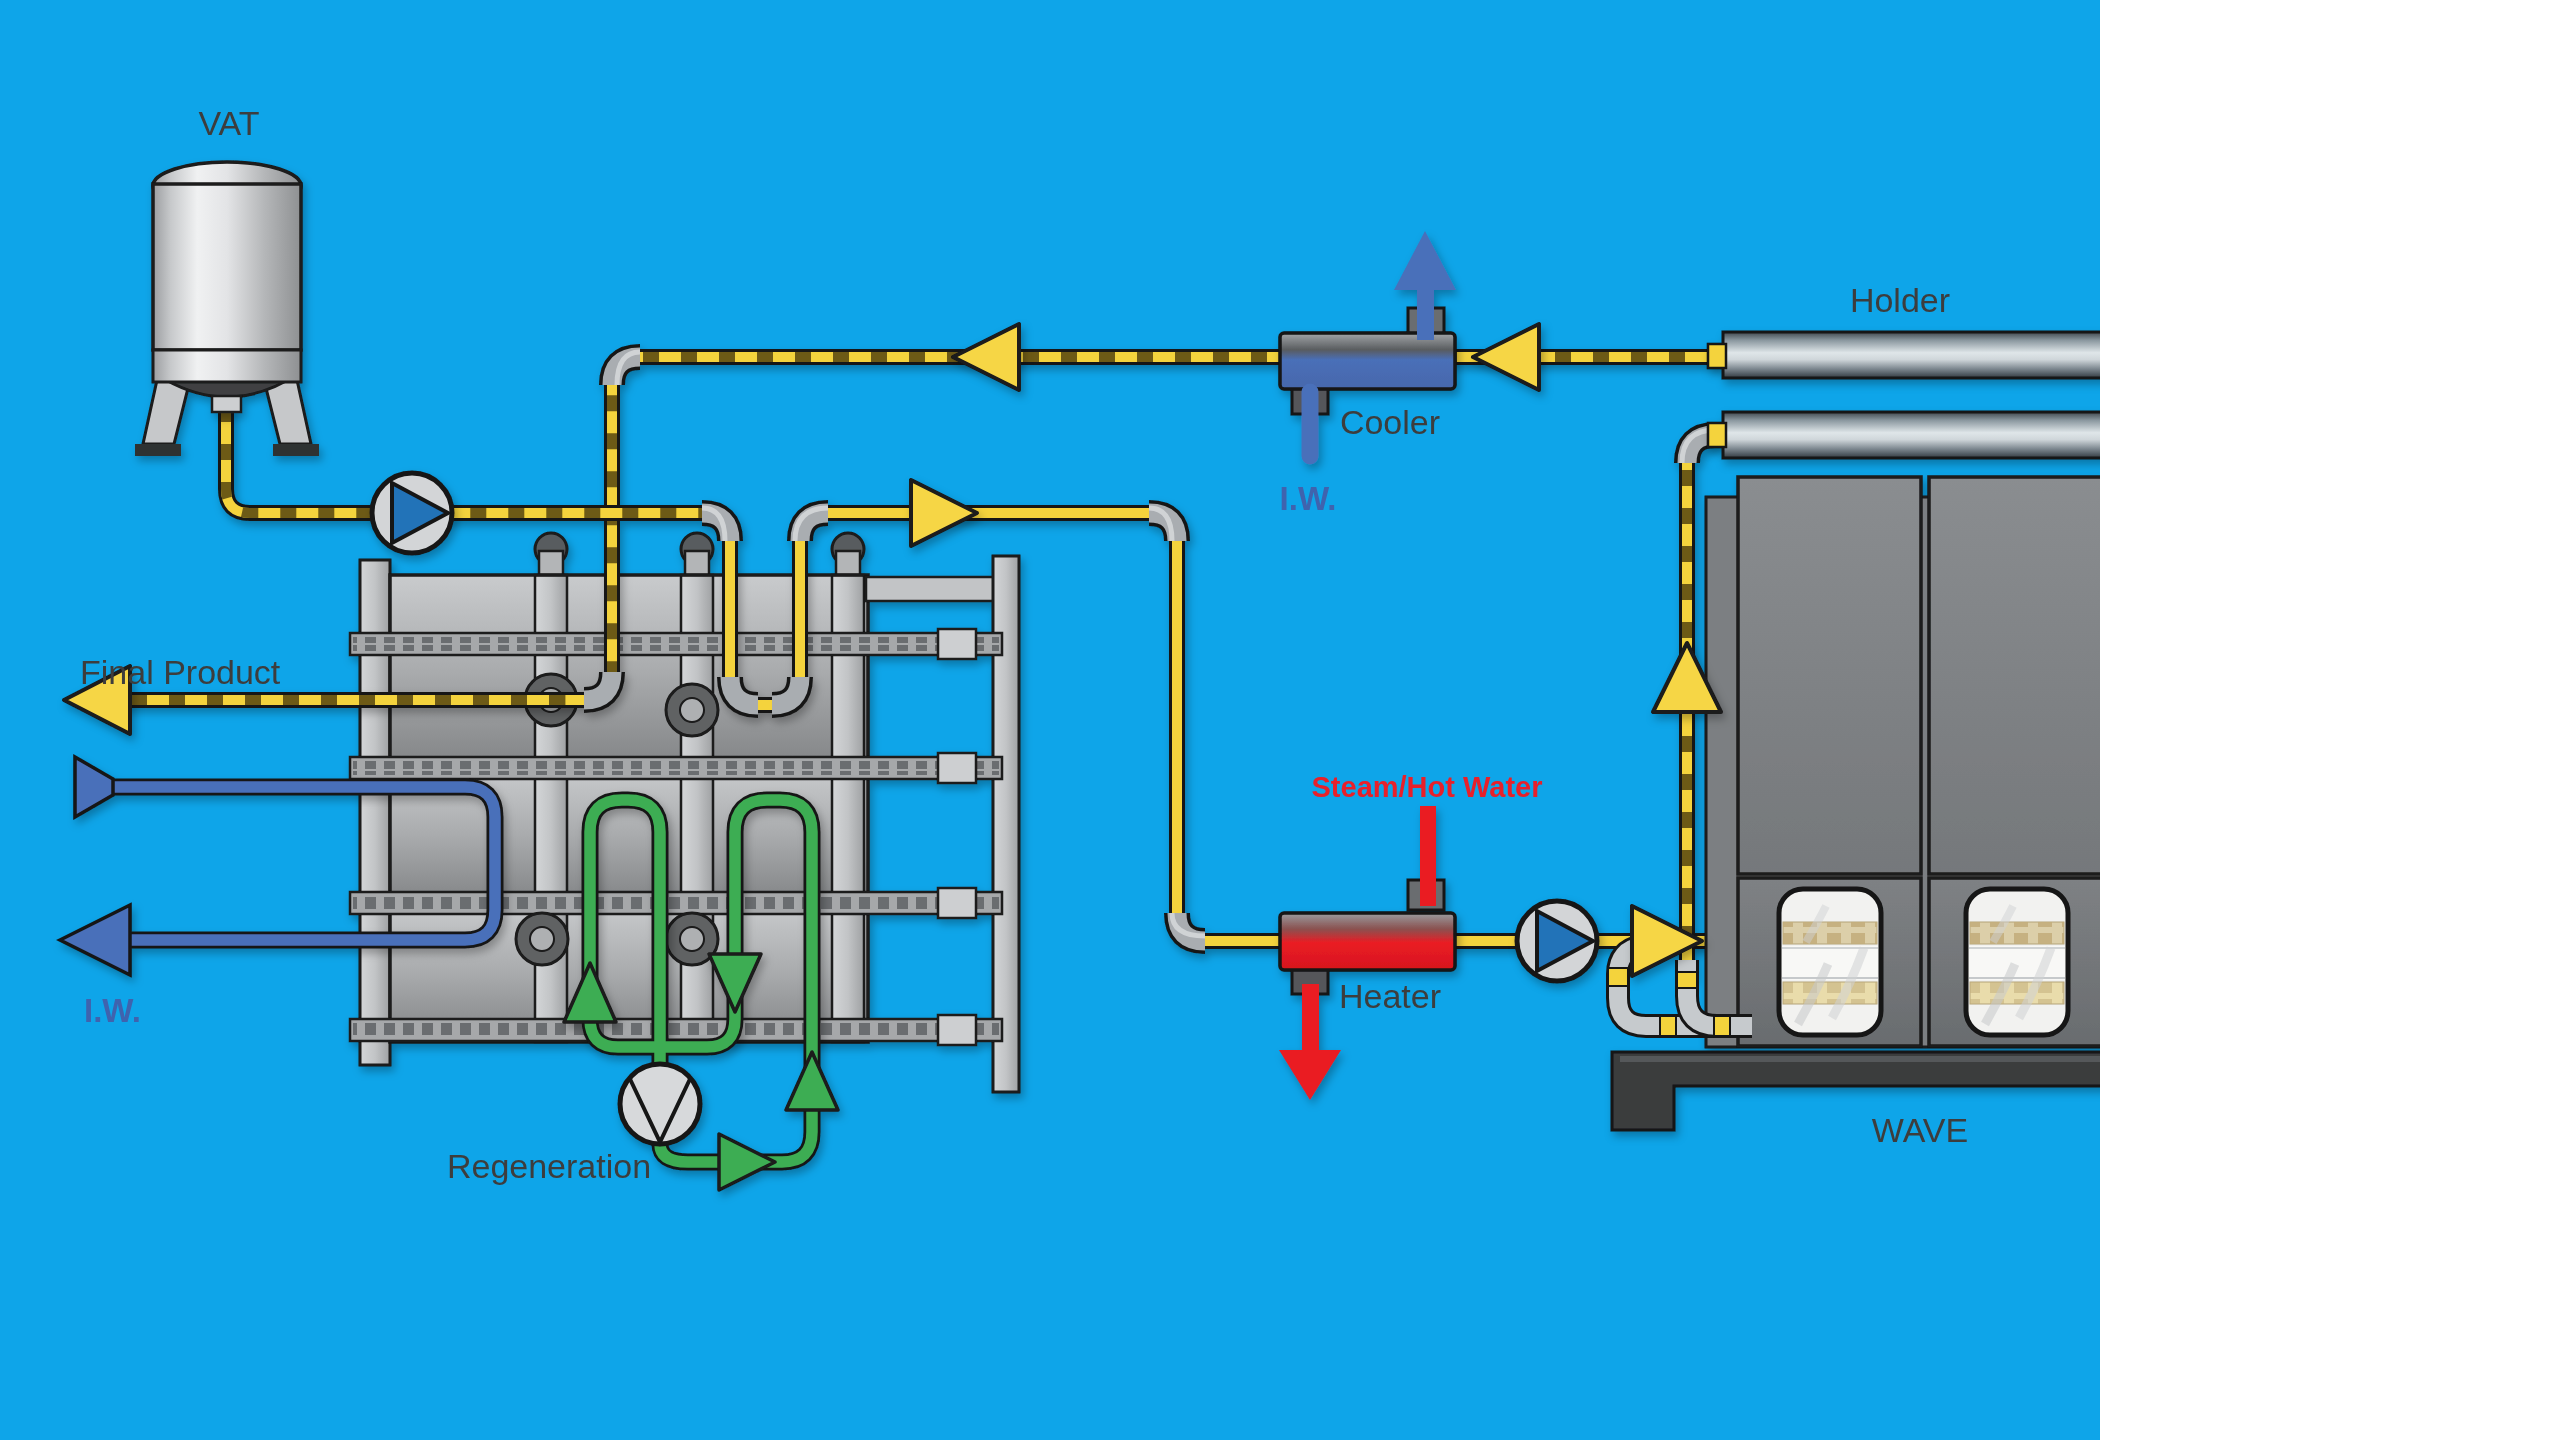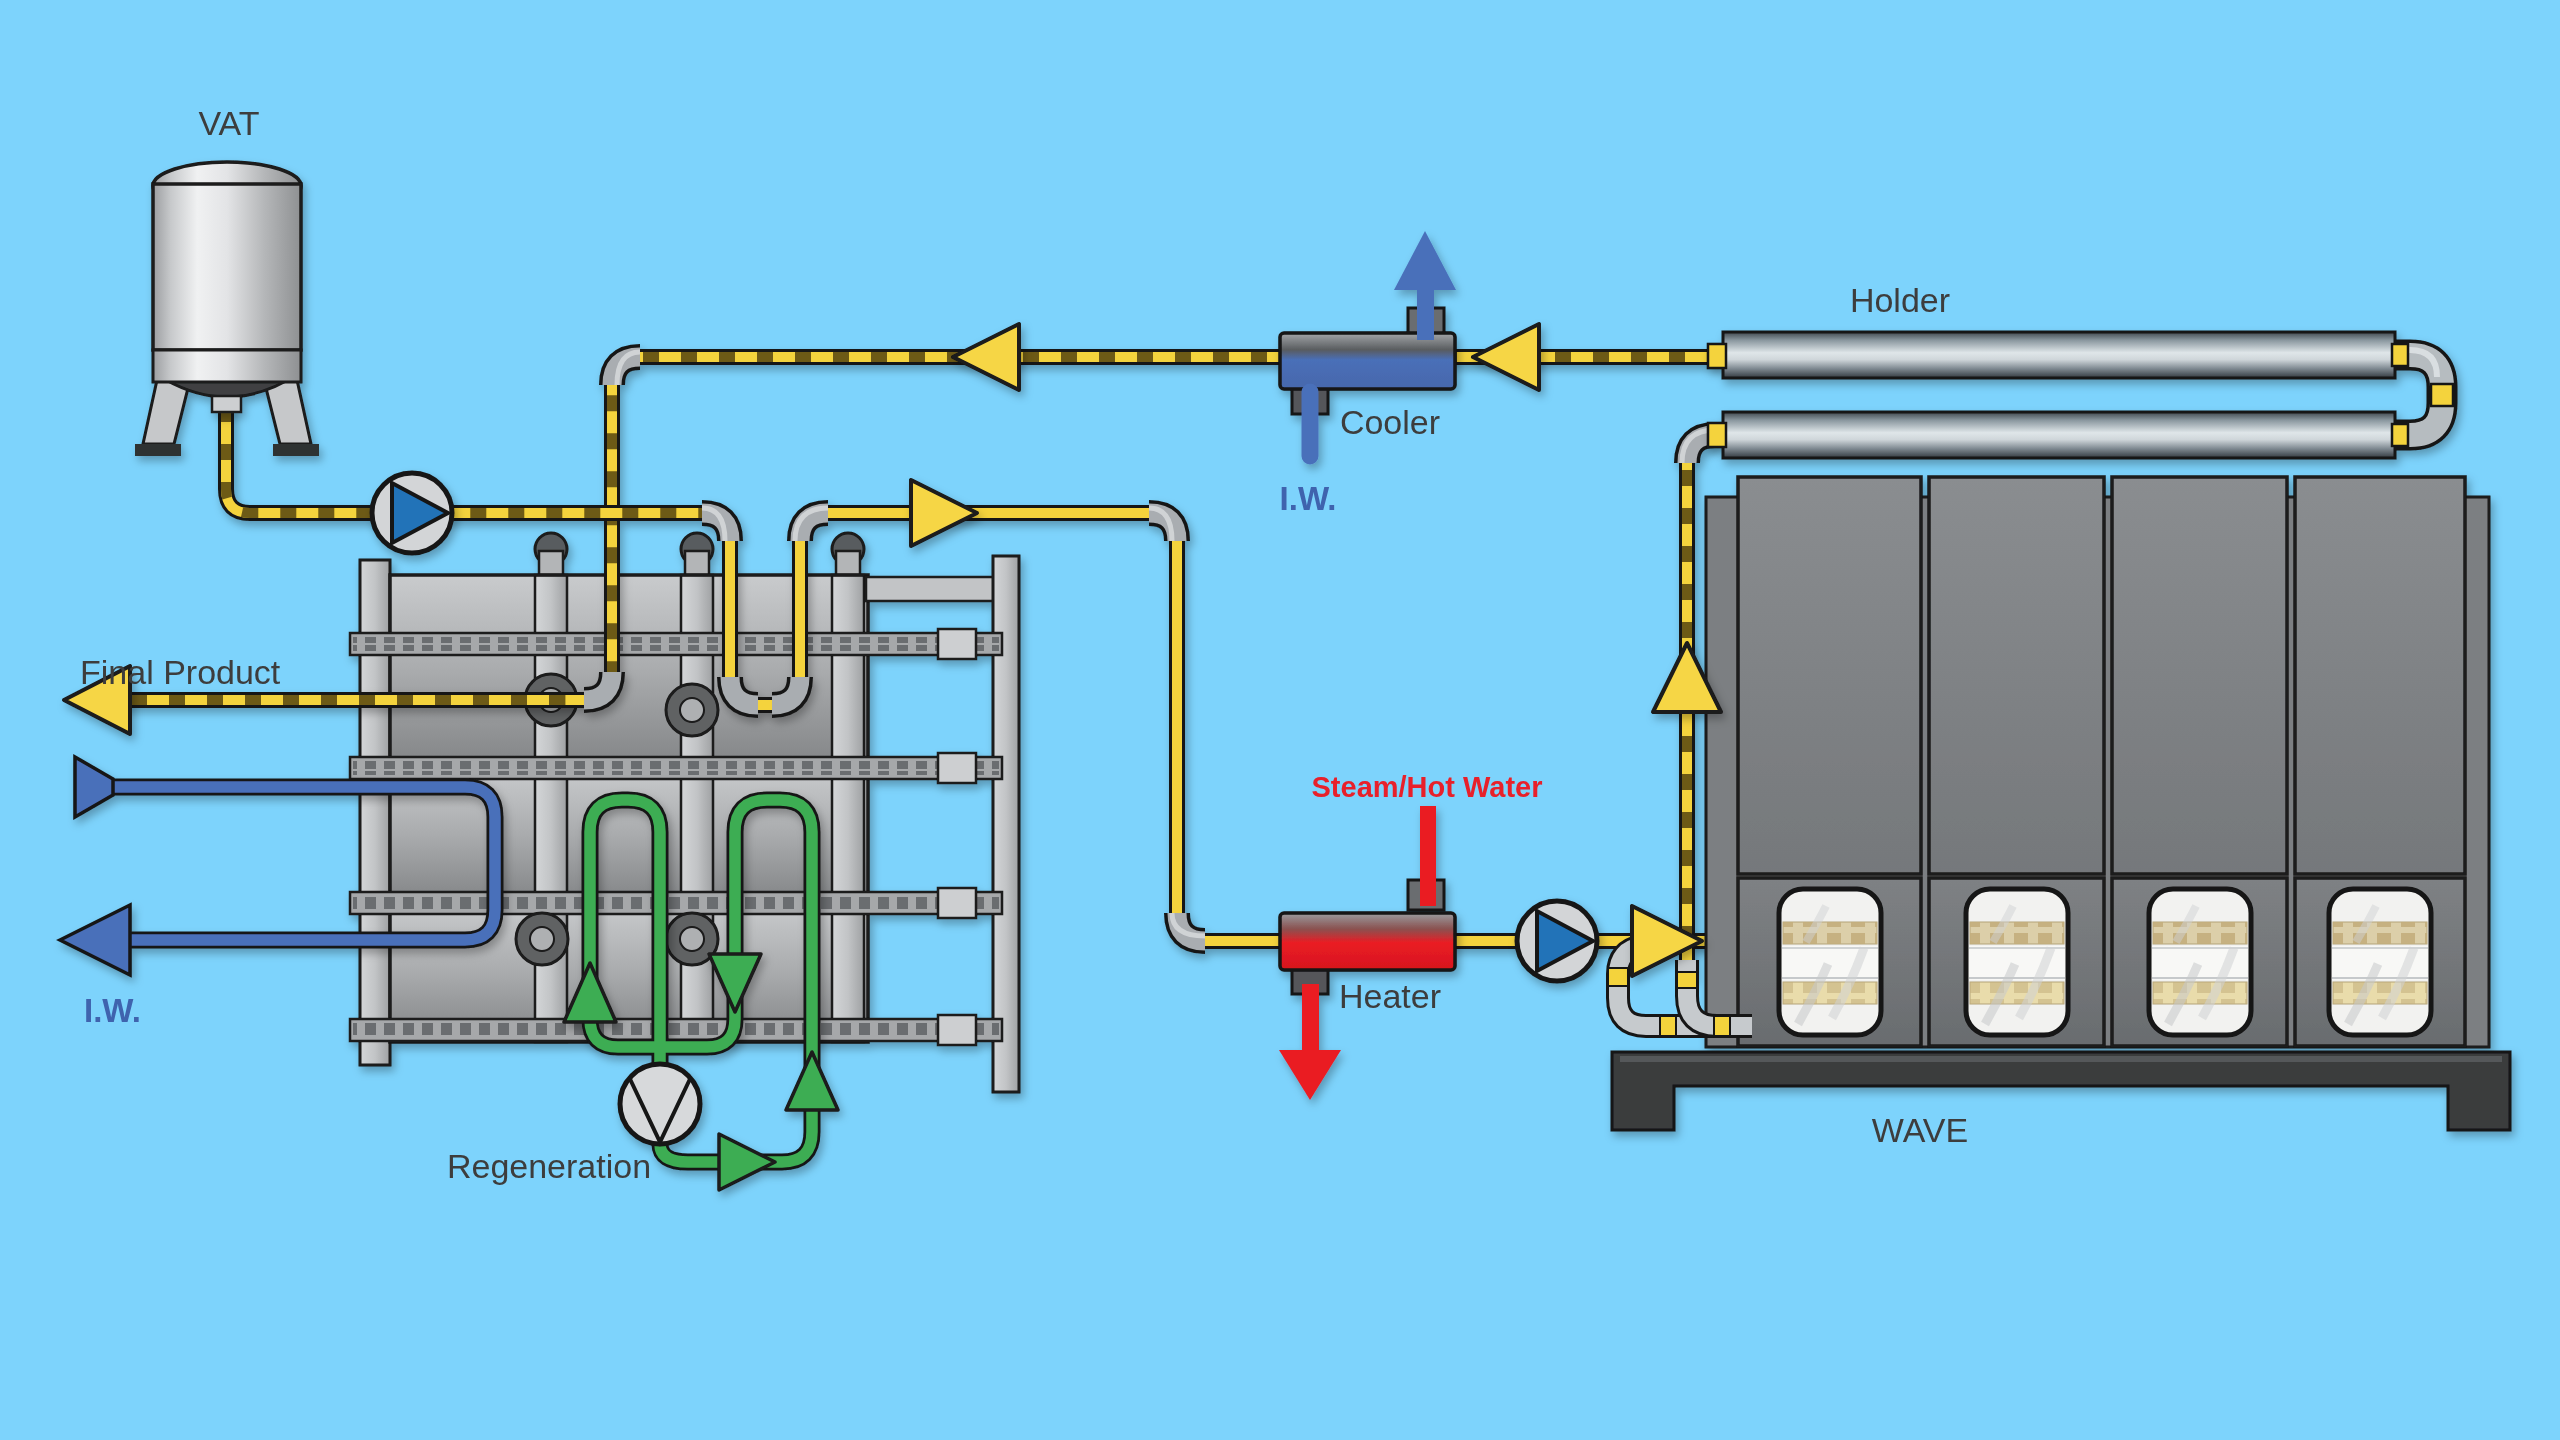--- a/index.html
+++ b/index.html
@@ -1,17 +1,17 @@
 <!DOCTYPE html>
 <html><head>
 <meta charset="utf-8">
 <style>
   html,body{margin:0;padding:0;background:#ffffff;}
   body{font-family:"Liberation Sans", sans-serif;}
-  .stage{width:2560px;height:1440px;position:relative;background:#7dd3fc;overflow:hidden;}
+  .stage{width:2100px;height:1440px;position:relative;background:#0ea5e9;overflow:hidden;}
   svg{display:block;}
   text{font-family:"Liberation Sans", sans-serif;}
   .lbl{fill:#3d3d3d;font-size:34px;}
   .lbl-blue{fill:#3f63ae;font-size:33px;font-weight:bold;}
   .lbl-red{fill:#e8202a;font-size:29px;font-weight:bold;}
   .pipe-out{stroke:#161616;stroke-width:16;fill:none;}
   .pipe-yel{stroke:#f4d33c;stroke-width:10;fill:none;}
   .pipe-dash{stroke:#6d5a14;stroke-width:10;fill:none;stroke-dasharray:16 22;}
   .elb-out{stroke:#161616;stroke-width:26;fill:none;stroke-linecap:butt;}
   .elb-gray{stroke:#a9adb1;stroke-width:19;fill:none;stroke-linecap:butt;}

